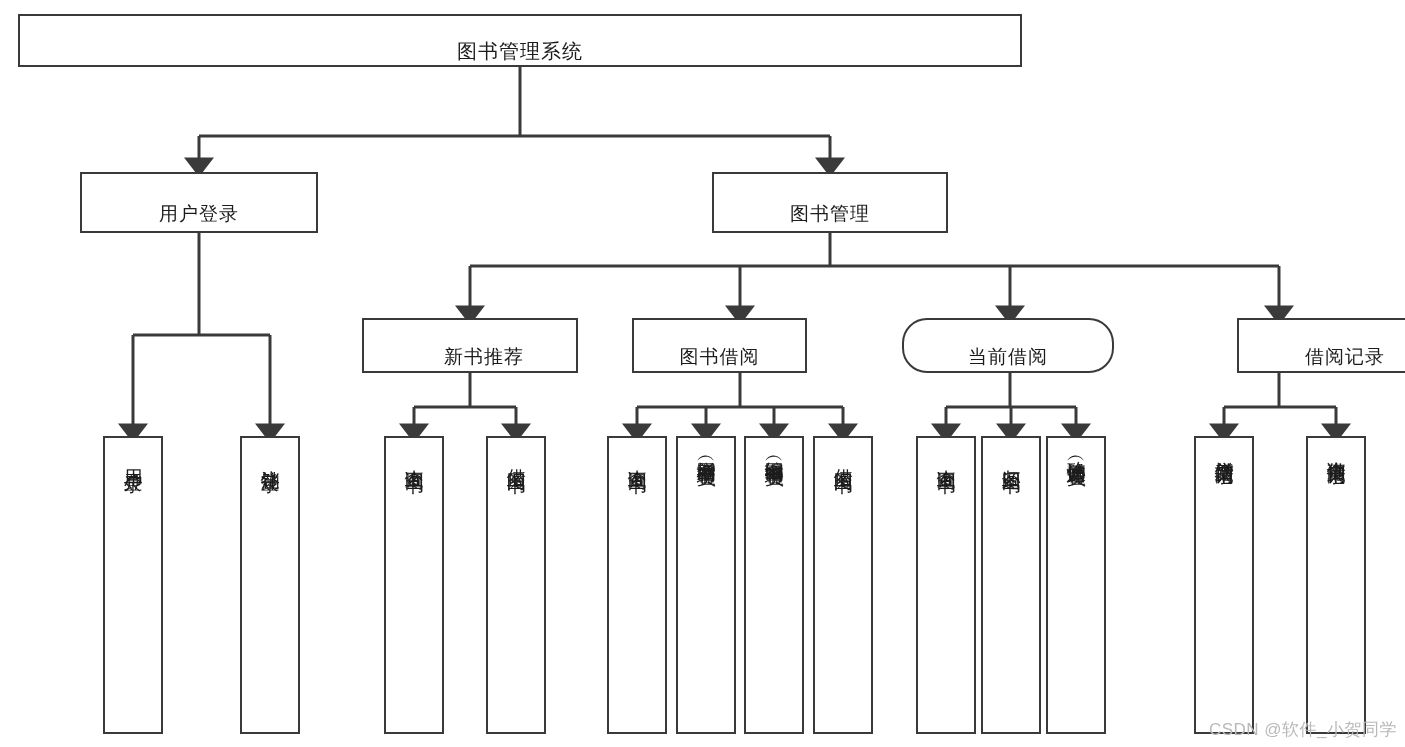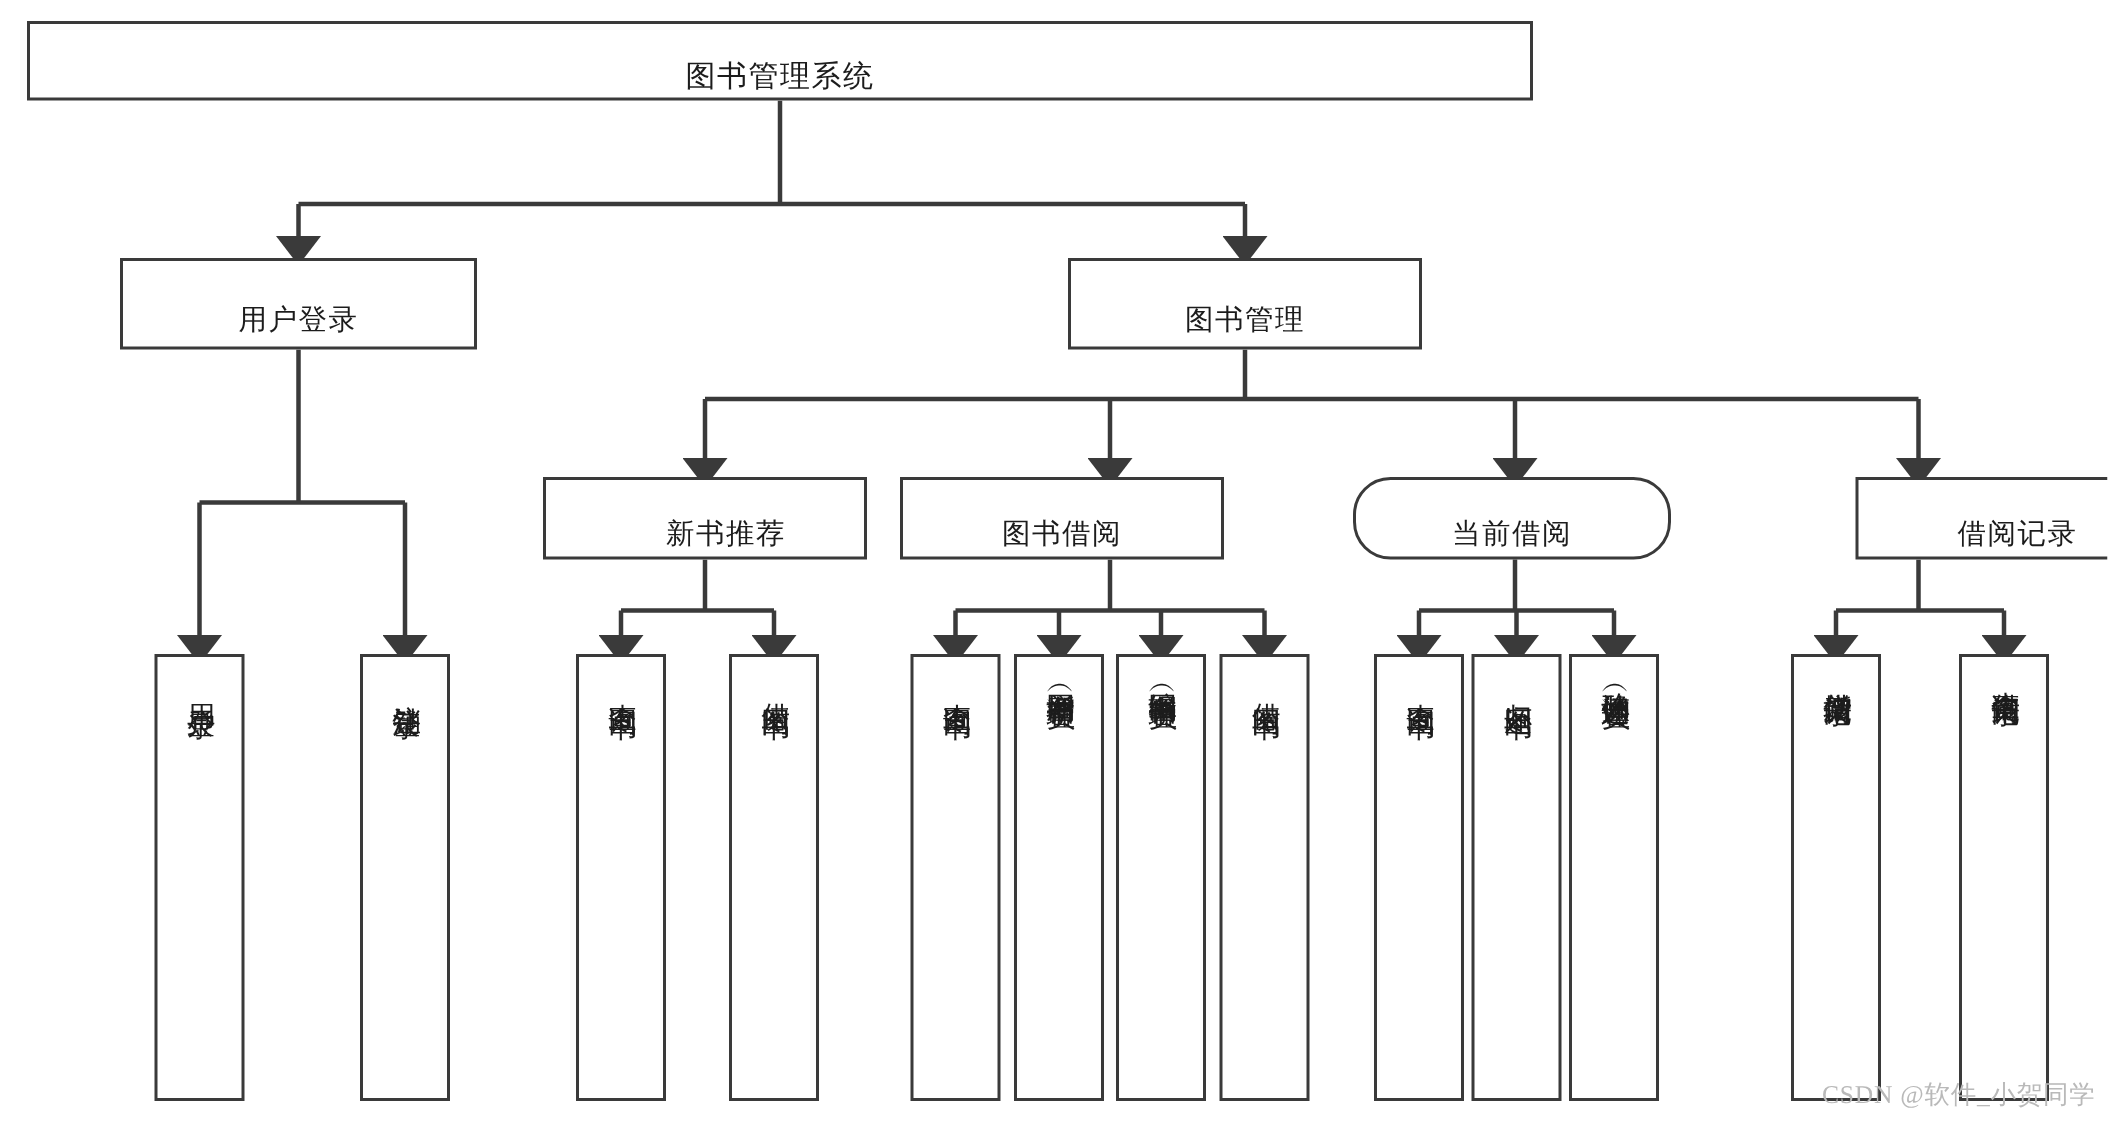--- a/index.html
+++ b/index.html
@@ -60,21 +60,20 @@
     letter-spacing:1px;
   }
   .watermark{
     position:absolute;
     right:8px;
     bottom:6px;
     font-size:17px;
     color:#b9b9b9;
     letter-spacing:0.5px;
     white-space:nowrap;
-    font-family:Liberation Serif, serif;
   }
 </style>
 </head>
 <body>
 
 <div id="canvas">
 
   <svg class="edges" viewBox="0 0 1405 747" xmlns="http://www.w3.org/2000/svg">
     <defs>
       <marker id="arrow" markerWidth="9" markerHeight="10" refX="2.2" refY="5" orient="auto" markerUnits="strokeWidth">
@@ -132,21 +131,21 @@
   <div class="node" style="left:80px; top:172px; width:238px; height:61px;">
     <span class="label">用户登录</span>
   </div>
   <div class="node" style="left:712px; top:172px; width:236px; height:61px;text-align:right;">
     <span class="label">图书管理</span>
   </div>
 
   <div class="node" style="left:362px; top:318px; width:216px; height:55px;padding-left:28px;">
     <span class="label">新书推荐</span>
   </div>
-  <div class="node" style="left:600px; top:318px; width:216px; height:55px;text-align:center;">
+  <div class="node" style="left:632px; top:318px; width:175px; height:55px;text-align:center;">
     <span class="label">图书借阅</span>
   </div>
   <div class="node" style="left:902px; top:318px; width:212px; height:55px;border-radius:25px;">
     <span class="label">当前借阅</span>
   </div>
   <div class="node" style="left:1237px; top:318px; width:216px; height:55px;">
     <span class="label">借阅记录</span>
   </div>
 
   <div class="node leaf" style="left:103px; top:436px; width:60px; height:298px;">

